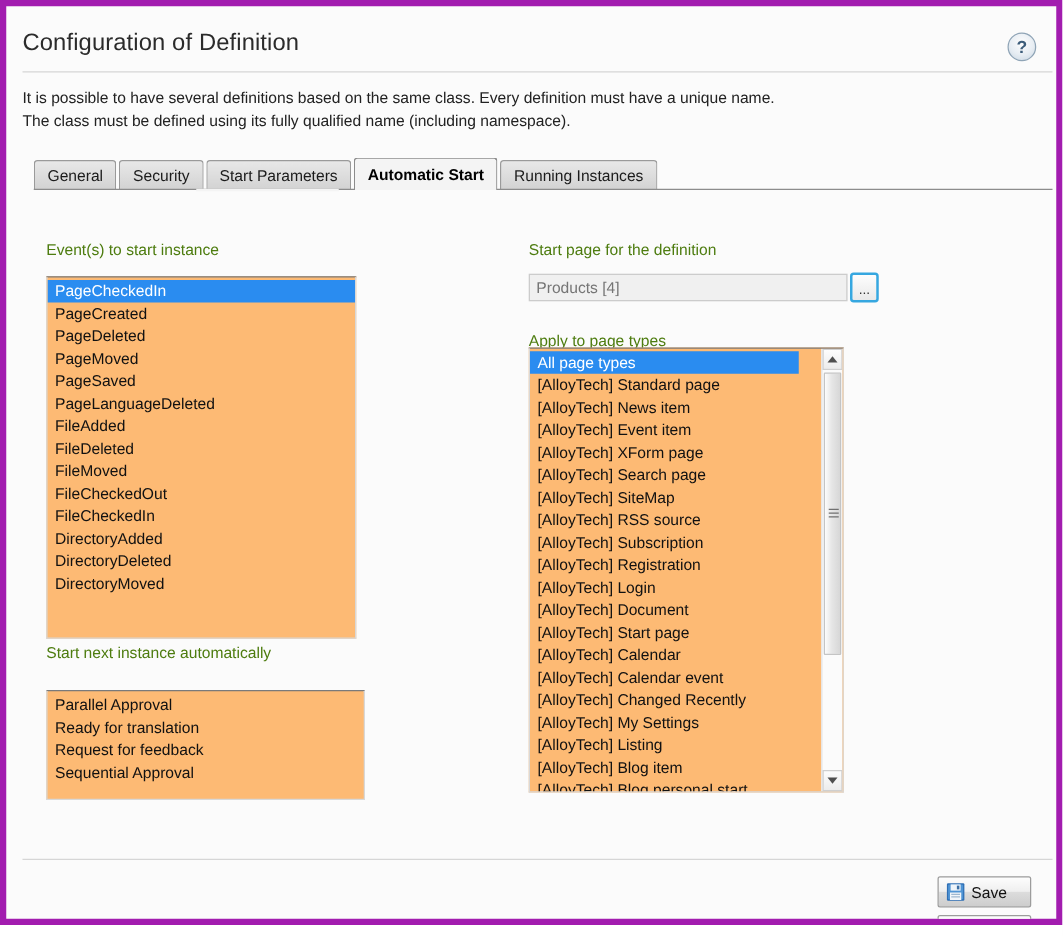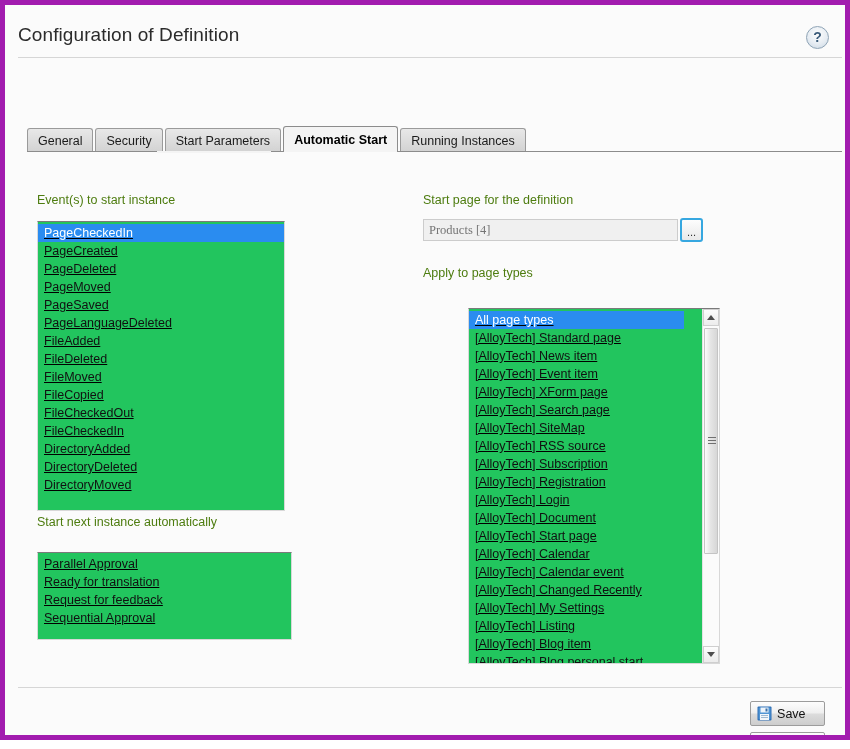--- a/index.html
+++ b/index.html
@@ -99,42 +99,41 @@
     z-index: 4;
   }
   
   .panel-label {
     position: absolute;
     font-size: 12.5px;
     color: #4d7c0f;
   }
   .listbox {
     position: absolute;
-    background: #22c55e;
+    background: #fdba74;
     border: 1px solid #d8d8d8;
     border-top: 1px solid #7a7a7a;
     overflow: hidden;
-    text-decoration: underline;
   }
   .listbox ul { list-style: none; margin: 0; padding: 2px 0 0 0; }
   .listbox li {
     font-size: 12.5px;
     color: #111;
     line-height: 16px;
     padding: 1px 0 1px 6px;
     white-space: nowrap;
     cursor: default;
   }
   .listbox li.selected {
     background: #2a8cf0;
     color: #ffffff;
   }
   #events-list  { left: 32px; top: 216px; width: 248px; height: 290px; }
   #nextinst-list{ left: 32px; top: 547px; width: 255px; height: 88px; }
-  #pagetypes-list { left: 418px; top: 303px; width: 252px; height: 356px; margin-left: 45px; }
+  #pagetypes-list { left: 418px; top: 273px; width: 252px; height: 356px; }
   #pagetypes-list ul { padding-right: 20px; }
   #pagetypes-list li.selected { width: 215px; }
 
   
   .scrollbar {
     position: absolute;
     right: 0px; top: 0px;
     width: 17px; height: 100%;
     background: #fbfbfb;
     border-left: 1px solid #e3e3e3;
@@ -165,21 +164,21 @@
   }
   .sb-grip i { display:block; height:1px; background:#707070; margin-bottom:2px; }
 
   
   #startpage-input {
     position: absolute;
     left: 418px; top: 214px;
     width: 255px; height: 22px;
     background: #f0f0f0;
     border: 1px solid #cccccc;
-    font-family: Liberation Serif, serif;
+    font-family: Liberation Sans, sans-serif;
     font-size: 12.5px;
     color: #9a9a9a;
     padding: 0 5px;
   }
   #browse-button {
     position: absolute;
     left: 675px; top: 213px;
     width: 23px; height: 24px;
     background: linear-gradient(to bottom,#fdfdfd,#e9e9e9);
     border: 2px solid #36a7e0;
@@ -220,20 +219,24 @@
 </style>
 </head>
 <body>
 
 <div id="app">
 
   <div class="page-title">Configuration of Definition</div>
   <div class="help-icon">?</div>
   <div class="header-rule"></div>
 
+  <div class="intro">
+    <div>It is possible to have several definitions based on the same class. Every definition must have a unique name.</div>
+    <div>The class must be defined using its fully qualified name (including namespace).</div>
+  </div>
 
   <div class="tab-underline"></div>
   <div class="tabstrip">
     <div class="tab">General</div>
     <div class="tab">Security</div>
     <div class="tab">Start Parameters</div>
     <div class="tab active">Automatic Start</div>
     <div class="tab">Running Instances</div>
   </div>
   <div class="tab-underline-mask"></div>
@@ -243,21 +246,20 @@
     <ul>
         <li class="selected">PageCheckedIn</li>
         <li>PageCreated</li>
         <li>PageDeleted</li>
         <li>PageMoved</li>
         <li>PageSaved</li>
         <li>PageLanguageDeleted</li>
         <li>FileAdded</li>
         <li>FileDeleted</li>
         <li>FileMoved</li>
-        <li>FileCopied</li>
         <li>FileCheckedOut</li>
         <li>FileCheckedIn</li>
         <li>DirectoryAdded</li>
         <li>DirectoryDeleted</li>
         <li>DirectoryMoved</li>
       </ul>
   </div>
 
   <div class="panel-label" style="left:32px; top:510px;">Start next instance automatically</div>
   <div class="listbox" id="nextinst-list">

